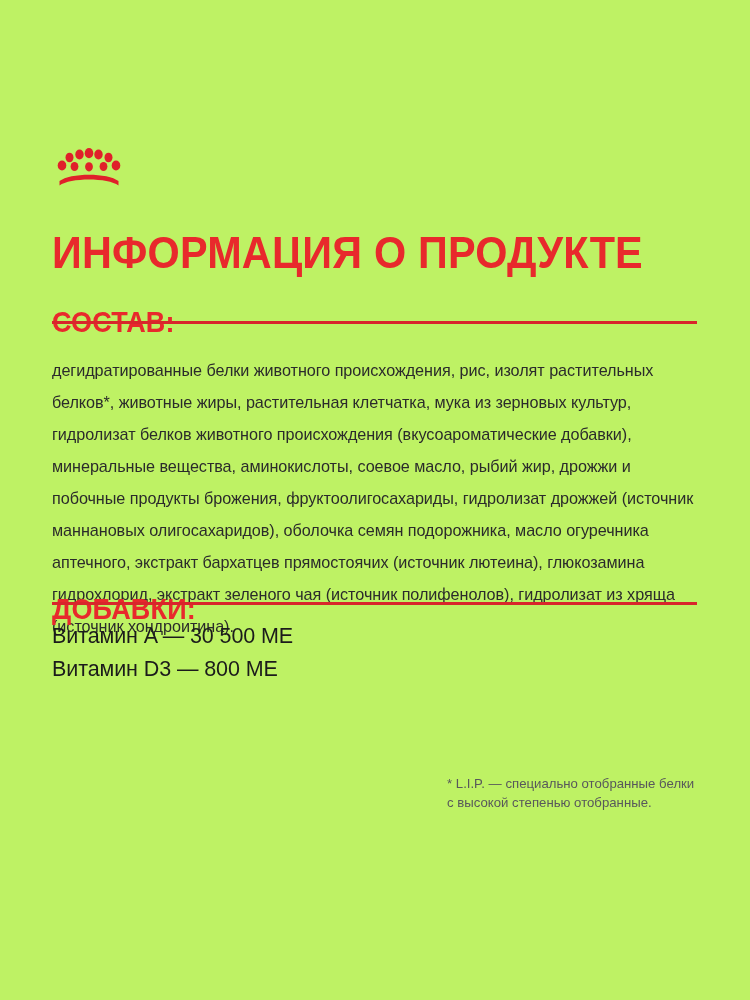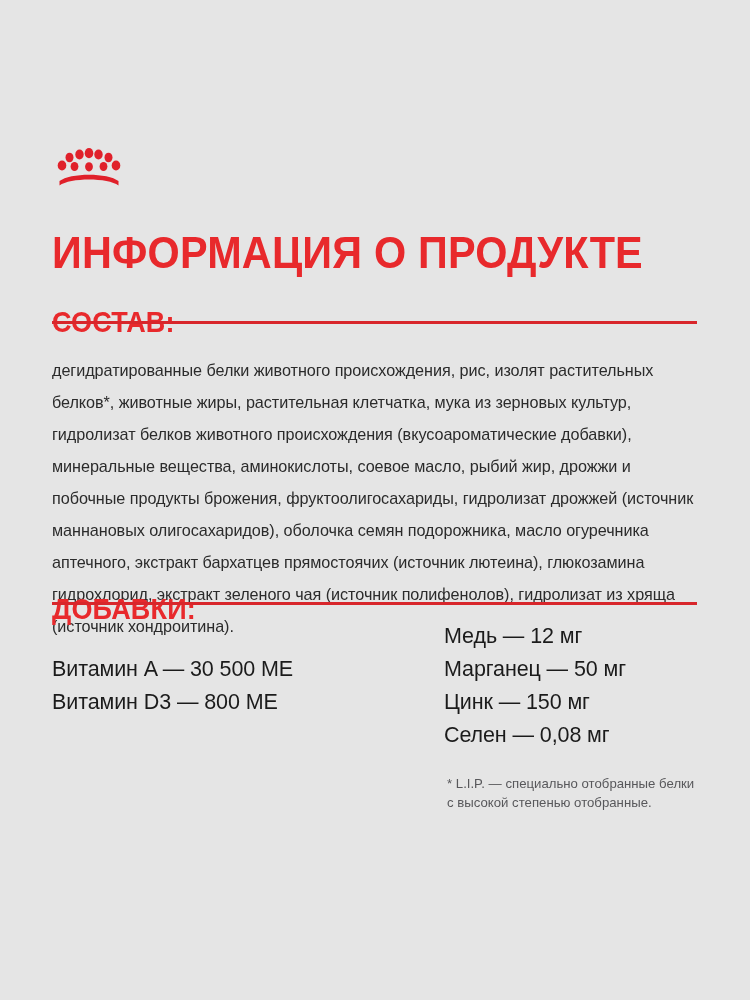--- a/index.html
+++ b/index.html
@@ -13,21 +13,21 @@
     height: 1000px;
     overflow: hidden;
     font-family: "Liberation Sans", "DejaVu Sans", sans-serif;
     -webkit-font-smoothing: antialiased;
   }
 
   .page {
     position: relative;
     width: 750px;
     height: 1000px;
-    background: #e5e5e5;
+    background: #bef264;
     box-sizing: border-box;
   }
 
   
   .brand-logo {
     position: absolute;
     left: 56px;
     top: 148px;
     width: 66px;
     height: 42px;
@@ -164,26 +164,20 @@
   <p class="composition-text">дегидратированные белки животного происхождения, рис, изолят растительных белков*, животные жиры, растительная клетчатка, мука из зерновых культур, гидролизат белков животного происхождения (вкусоароматические добавки), минеральные вещества, аминокислоты, соевое масло, рыбий жир, дрожжи и побочные продукты брожения, фруктоолигосахариды, гидролизат дрожжей (источник маннановых олигосахаридов), оболочка семян подорожника, масло огуречника аптечного, экстракт бархатцев прямостоячих (источник лютеина), глюкозамина гидрохлорид, экстракт зеленого чая (источник полифенолов), гидролизат из хряща (источник хондроитина).</p>
 
   <h2 class="section-heading" id="heading-dobavki">ДОБАВКИ:</h2>
   <div class="rule" id="rule-dobavki"></div>
 
   <div class="additives">
     <div class="additive-col left">
       <div class="additive-item">Витамин A — 30 500 МЕ</div>
       <div class="additive-item">Витамин D3 — 800 МЕ</div>
     </div>
-    <div class="additive-col right">
-      <div class="additive-item">Медь — 12 мг</div>
-      <div class="additive-item">Марганец — 50 мг</div>
-      <div class="additive-item">Цинк — 150 мг</div>
-      <div class="additive-item">Селен — 0,08 мг</div>
-    </div>
   </div>
 
   <div class="footnote">
     <span class="fn-line">* L.I.P. — специально отобранные белки</span>
     <span class="fn-line">с высокой степенью отобранные.</span>
   </div>
 
 </div>
 
 </body></html>

